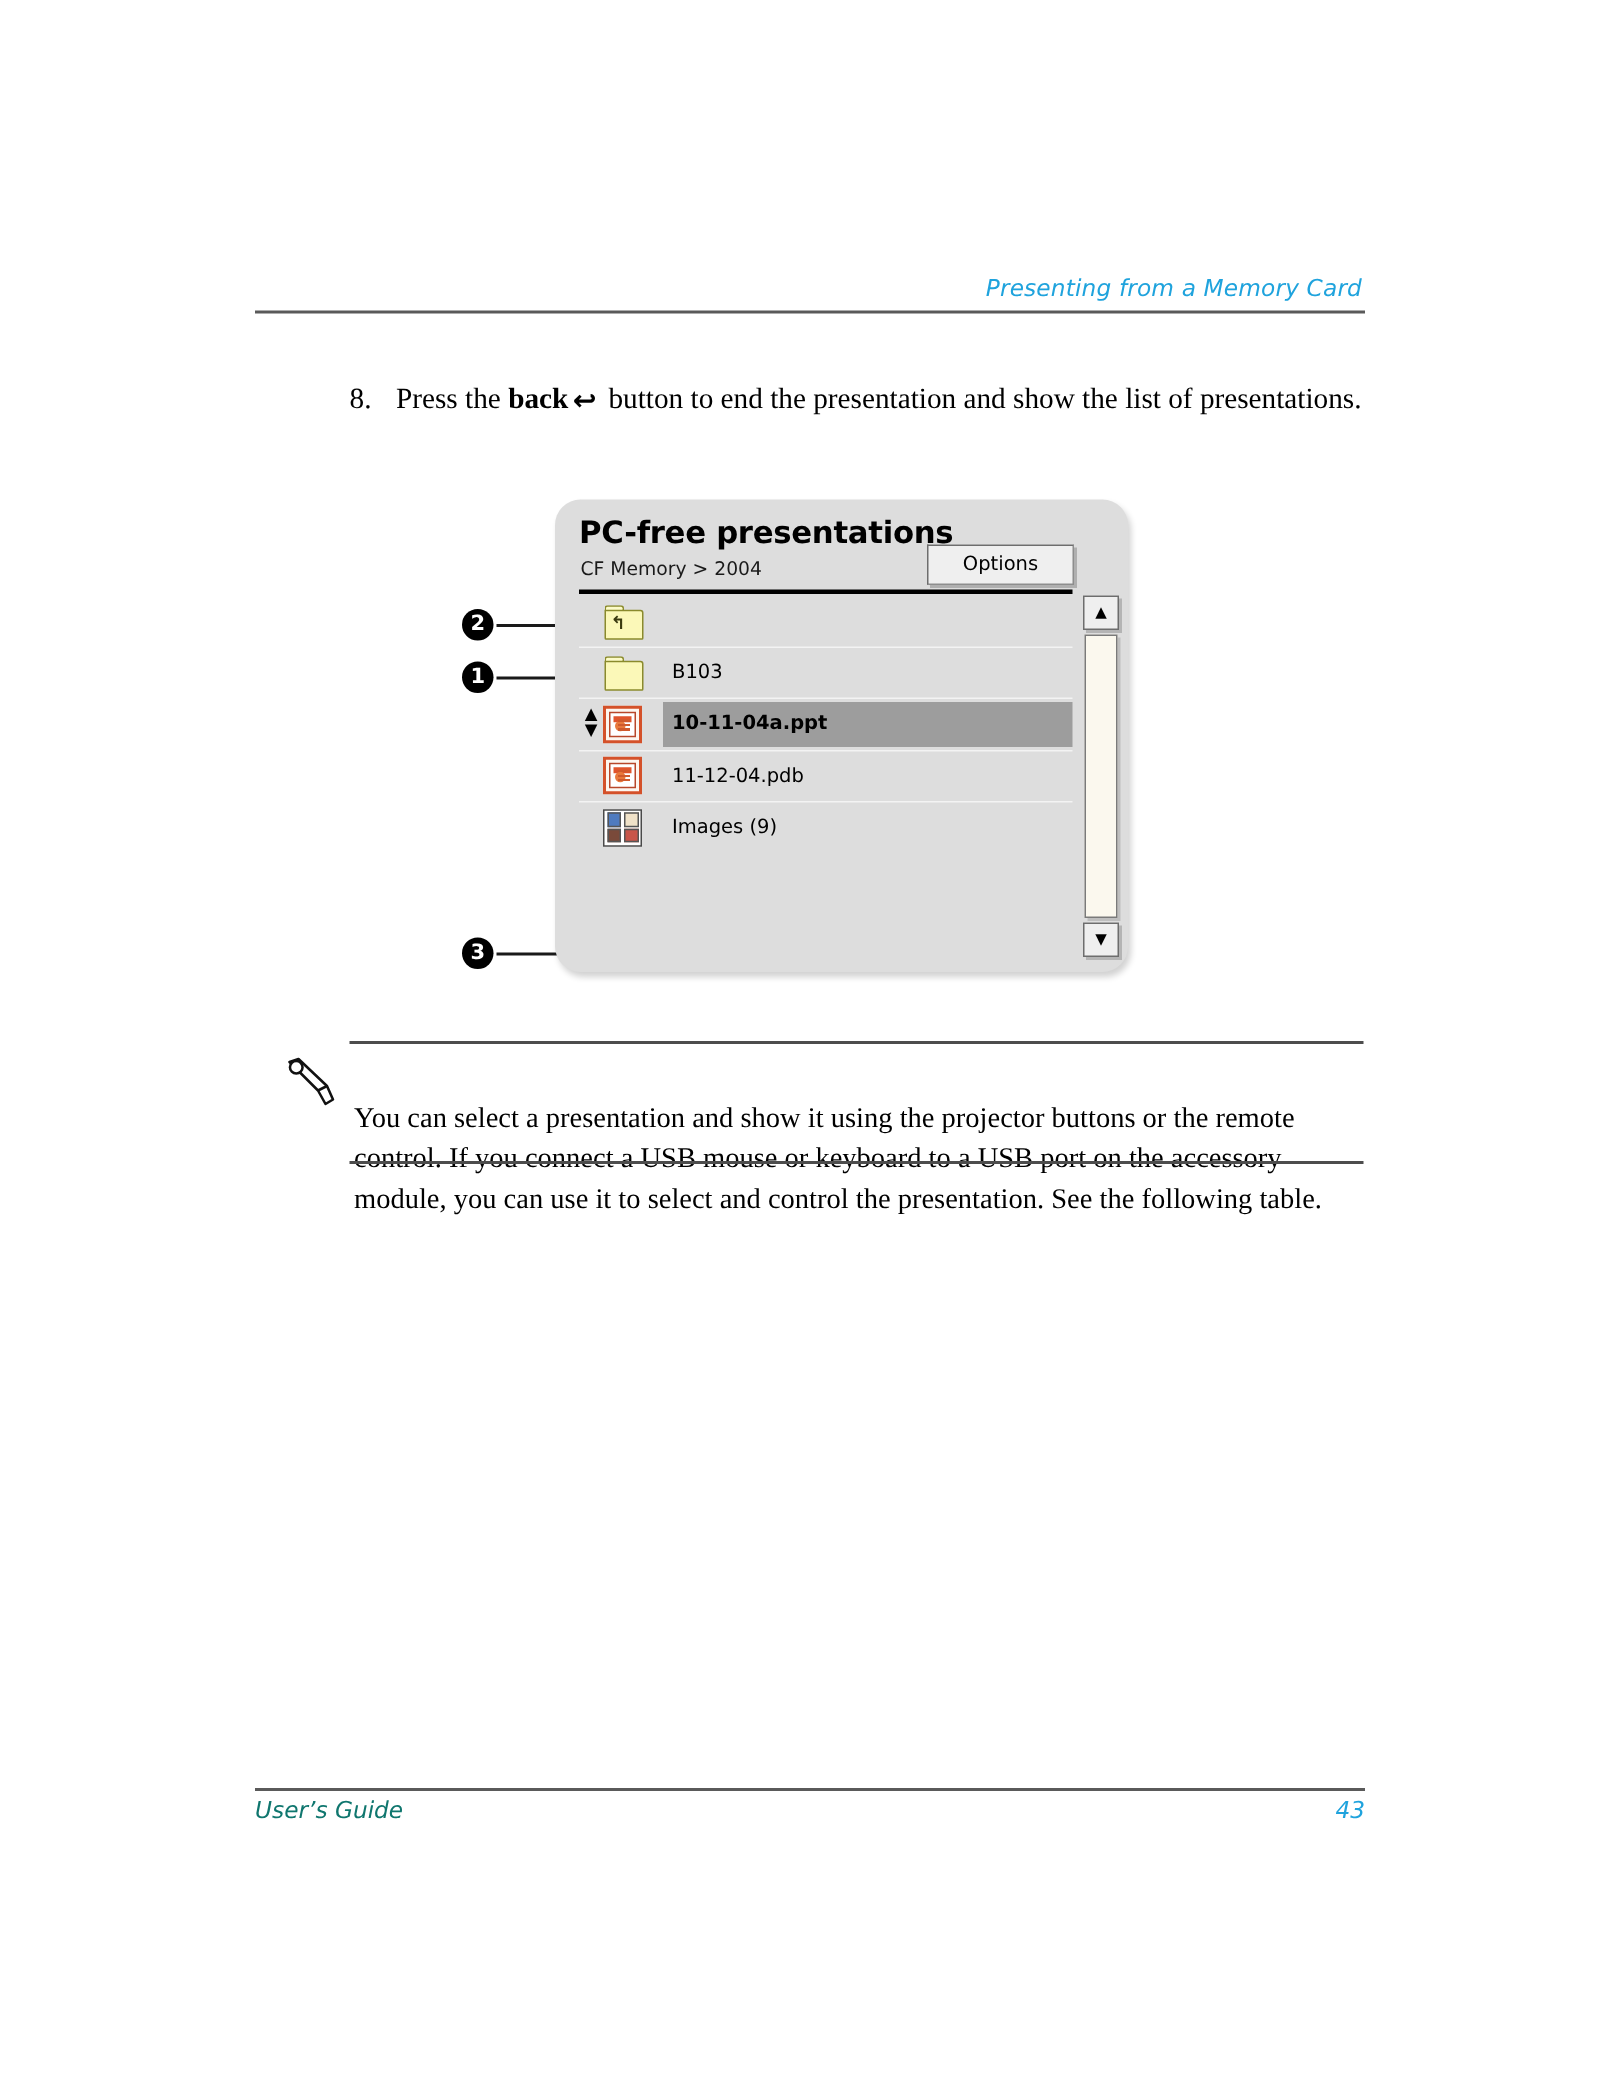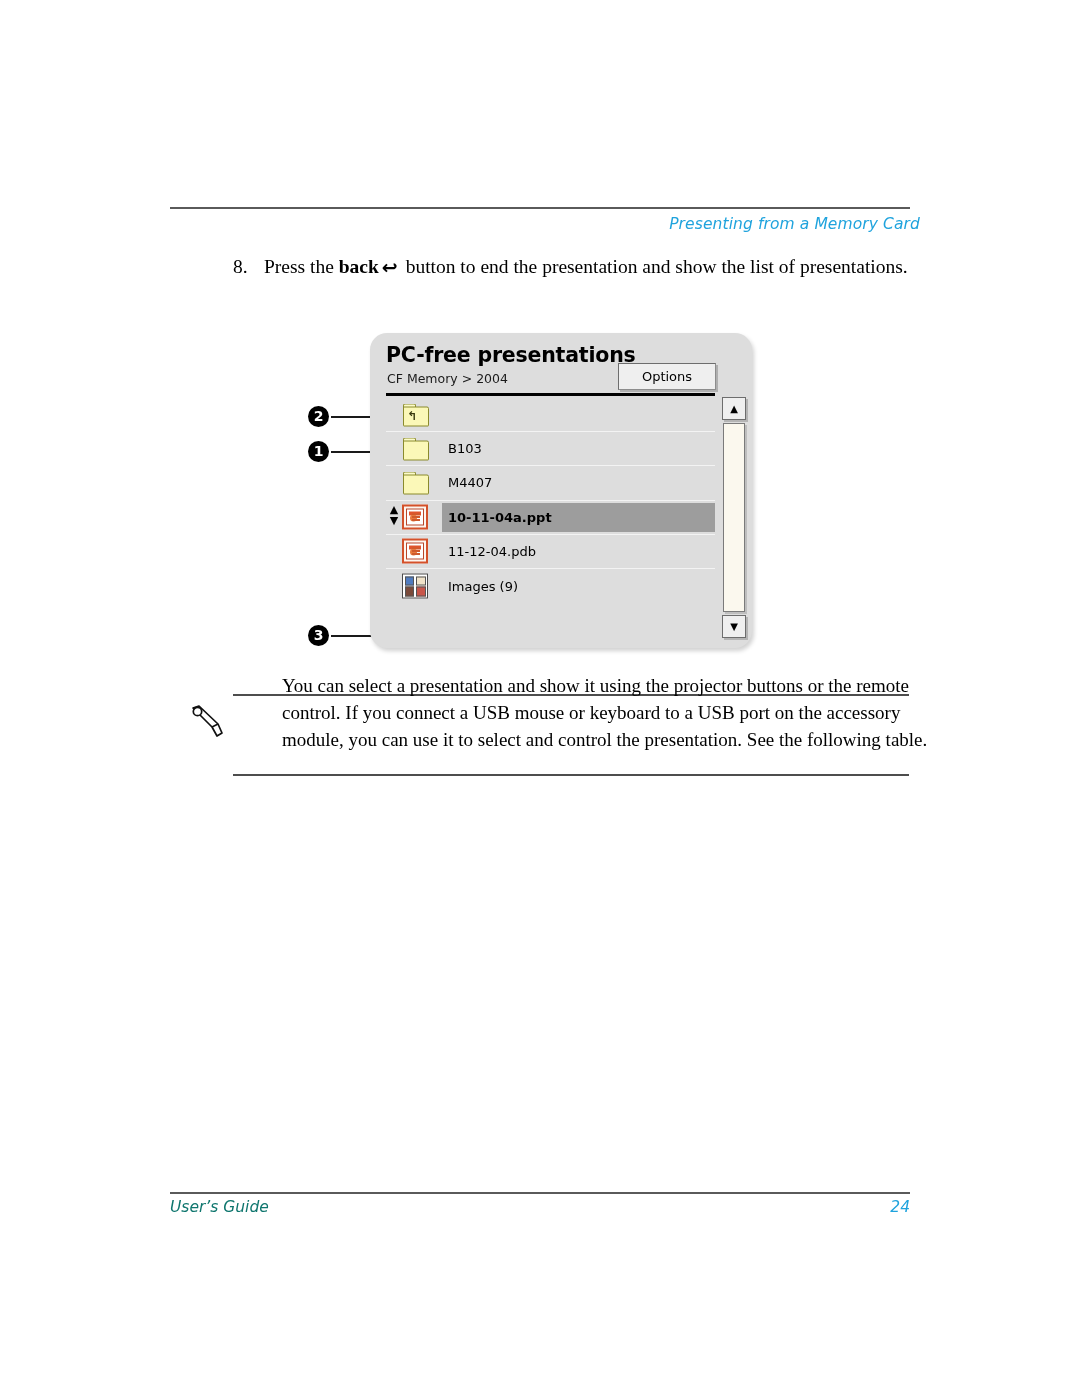--- a/index.html
+++ b/index.html
@@ -12,31 +12,30 @@
     height: 1397px;
     position: relative;
     font-family: "Liberation Serif", serif;
     color: #000;
     overflow: hidden;
   }
 
   
   #running-head {
     position: absolute;
-    left: 180px;
+    left: 168px;
     top: 183px;
     width: 740px;
     text-align: right;
     font-family: "DejaVu Sans", sans-serif;
     font-style: italic;
     font-size: 15.5px;
     letter-spacing: .1px;
     color: #1fa3dd;
     white-space: nowrap;
-    margin-top: 32px;
   }
   #head-rule {
     position: absolute;
     left: 170px;
     top: 207px;
     width: 740px;
     height: 2px;
     background: #5a5a5a;
   }
 
@@ -361,26 +360,25 @@
   #note-icon {
     position: absolute;
     left: 188px;
     top: 703px;
     width: 40px;
     height: 38px;
   }
   #note-text {
     position: absolute;
     left: 236px;
-    top: 672px;
+    top: 732px;
     width: 674px;
     font-size: 19px;
     line-height: 27px;
     text-align: left;
-    margin-left: 46px;
   }
 
   
   #foot-rule {
     position: absolute;
     left: 170px;
     top: 1192px;
     width: 740px;
     height: 2px;
     background: #5a5a5a;
@@ -447,27 +445,20 @@
       </div>
 
       <div class="file-row">
         <div class="row-icon ic-folder">
           <div class="f-tab"></div>
           <div class="f-body"></div>
         </div>
         <div class="row-label">B103</div>
       </div>
 
-      <div class="file-row">
-        <div class="row-icon ic-folder">
-          <div class="f-tab"></div>
-          <div class="f-body"></div>
-        </div>
-        <div class="row-label">M4407</div>
-      </div>
 
       <div class="file-row selected">
         <div class="row-hl"></div>
         <div class="updown">
           <div>▲</div>
           <div>▼</div>
         </div>
         <div class="row-icon ic-ppt">
           <div class="p-inner">
             <div class="p-bar"></div>
@@ -519,13 +510,13 @@
       <path d="M24 24 L30 21"></path>
       <circle cx="9.5" cy="8.5" r="4.2" fill="#ffffff"></circle>
     </g>
   </svg>
 </div>
 <div id="note-text">You can select a presentation and show it using the projector buttons or the remote control. If you connect a USB mouse or keyboard to a USB port on the accessory module, you can use it to select and control the presentation. See the following table.</div>
 <div id="note-rule-bottom"></div>
 
 <div id="foot-rule"></div>
 <div id="footer-left">User’s Guide</div>
-<div id="footer-right">24</div>
+<div id="footer-right">43</div>
 
 </body></html>

